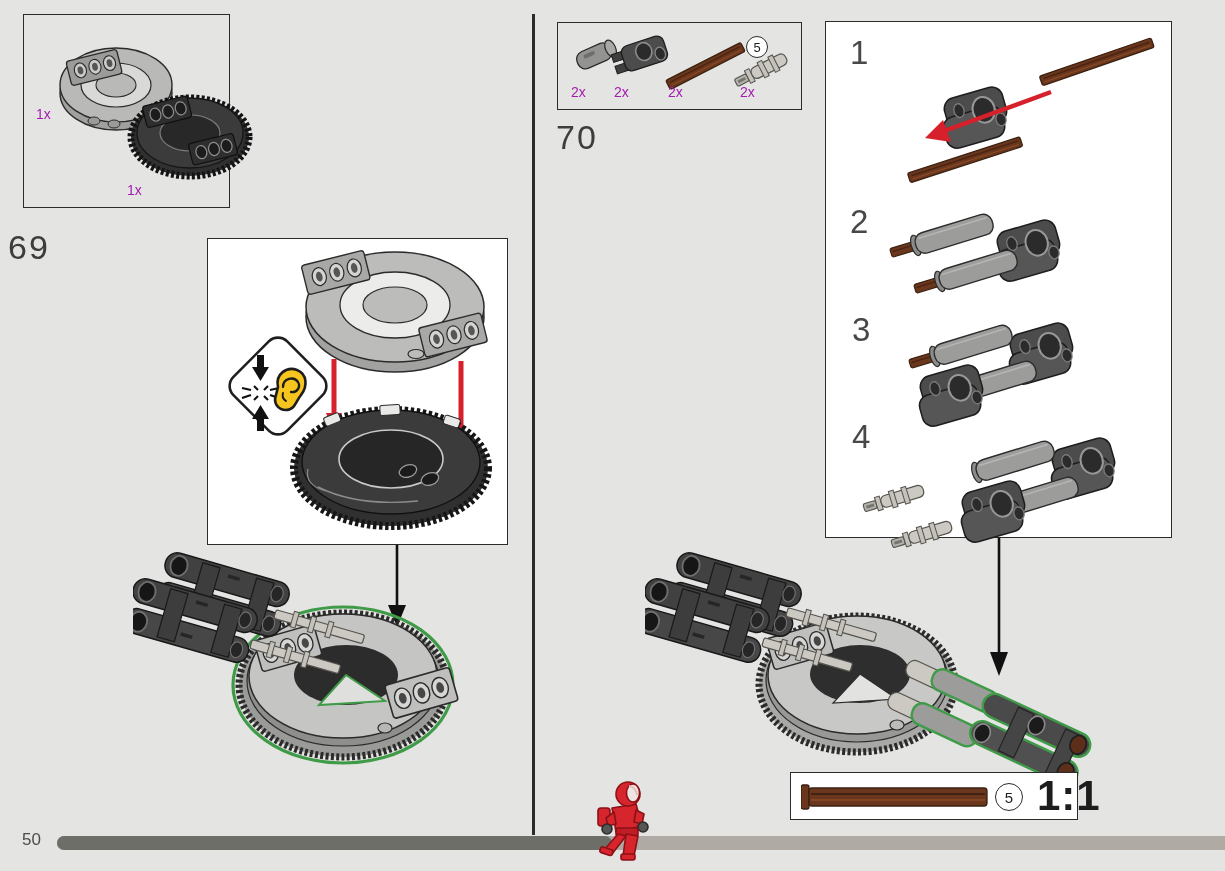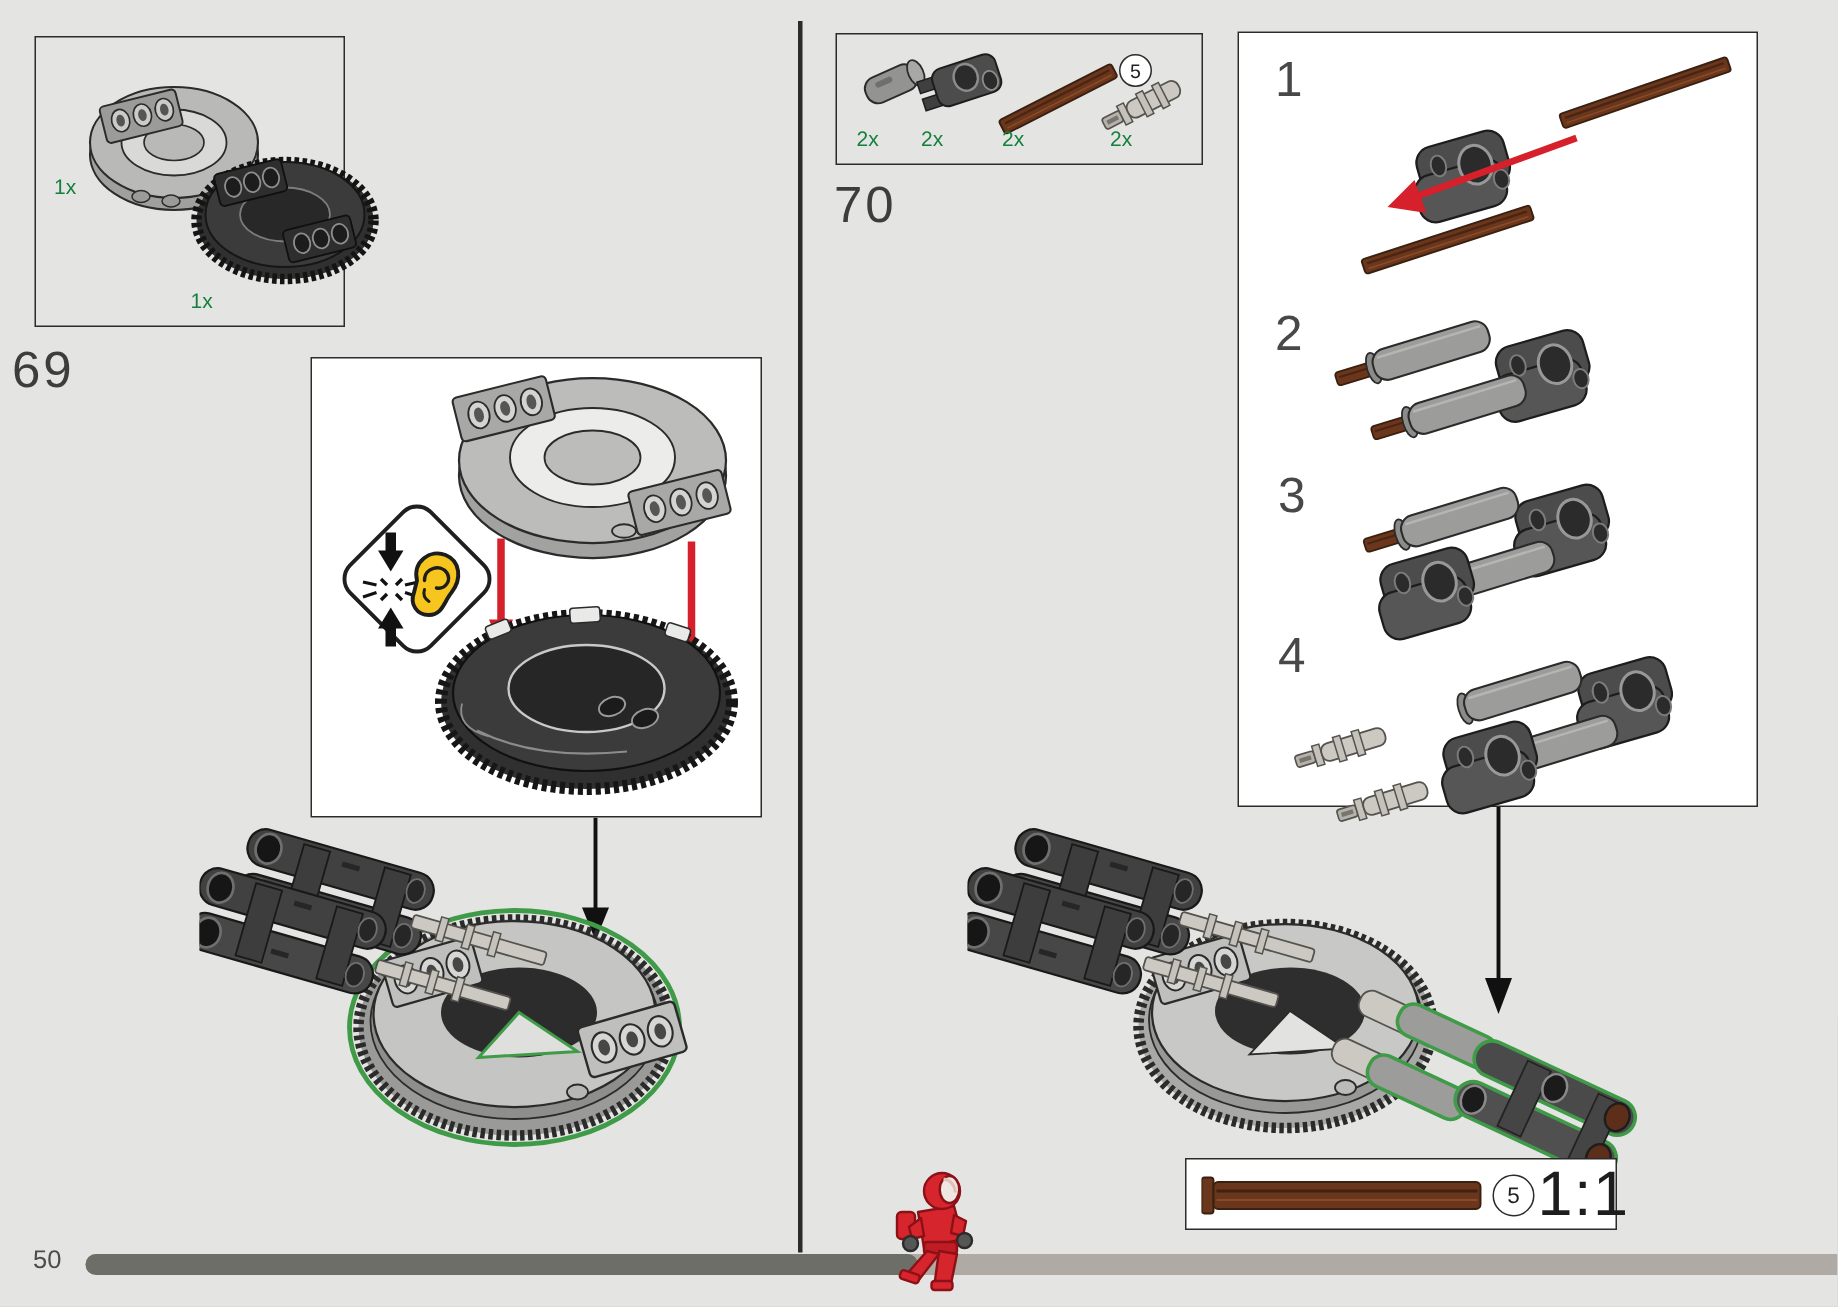--- a/index.html
+++ b/index.html
@@ -3,40 +3,40 @@
 <meta charset="utf-8">
 <style>
   html,body{margin:0;padding:0;}
   body{font-family:"Liberation Sans",sans-serif;background:#c9cac8;}
   .page{position:relative;width:1225px;height:871px;background:#e4e5e3;overflow:hidden;}
   .abs{position:absolute;}
   .box{position:absolute;border:1.6px solid #2b2b2b;box-sizing:border-box;}
   .whitebox{background:#ffffff;}
   .stepnum{position:absolute;font-size:34px;color:#3d3d3d;letter-spacing:2px;line-height:1;}
   .substep-num{position:absolute;font-size:33px;color:#484848;line-height:1;}
-  .count{position:absolute;font-size:14px;color:#15803d;line-height:1;text-align:center;}
+  .count{position:absolute;font-size:14px;color:#a21caf;line-height:1;text-align:center;}
   .badge{position:absolute;display:flex;align-items:center;justify-content:center;
          border:1.4px solid #2b2b2b;border-radius:50%;background:#fff;color:#1f1f1f;}
   .badge.small{width:20px;height:20px;font-size:13px;}
   .badge.big{width:26px;height:26px;font-size:15px;}
   .ratio{position:absolute;font-size:42px;color:#1d1d1d;letter-spacing:1px;line-height:1;}
   .divider{position:absolute;left:532px;top:14px;width:2.5px;height:821px;background:#2b2b2b;}
   .pagenum{position:absolute;left:22px;top:830px;font-size:17px;color:#4c4c4c;}
   .progress-track{position:absolute;left:57px;top:836px;width:1168px;height:14px;
                   background:#b0aaa4;border-radius:8px 0 0 8px;}
   .progress-fill{position:absolute;left:57px;top:836px;width:555px;height:14px;
                  background:#6e6e68;border-radius:8px;}
   svg{display:block;}
 </style>
 </head>
 <body>
 
 <div class="page">
 
-  <div class="box" style="left:23px;top:24px;width:207px;height:194px;text-decoration:underline;">
+  <div class="box" style="left:23px;top:14px;width:207px;height:194px;text-decoration:underline;">
     <svg width="241" height="191" viewBox="0 0 241 191">
 
       <g>
         <ellipse cx="92" cy="78" rx="56" ry="37" fill="#a0a19f" stroke="#2b2b2b" stroke-width="1.4"></ellipse>
         <ellipse cx="92" cy="70" rx="56" ry="37" fill="#b9bab8" stroke="#2b2b2b" stroke-width="1.4"></ellipse>
         <ellipse cx="92" cy="70" rx="35" ry="22" fill="#d9dad8" stroke="#2b2b2b" stroke-width="1.2"></ellipse>
         <ellipse cx="92" cy="70" rx="20" ry="12" fill="#b9bab8" stroke="#2b2b2b" stroke-width="1.1"></ellipse>
         <g transform="rotate(-14 70 52)">
           <rect x="44" y="40" width="52" height="25" rx="3" fill="#9b9c9a" stroke="#2b2b2b" stroke-width="1.3"></rect>
           <ellipse cx="56" cy="52" rx="6" ry="7.5" fill="#cbccca" stroke="#2b2b2b" stroke-width="1.1"></ellipse>
@@ -436,21 +436,21 @@
   </svg>
 
   <div class="box whitebox" style="left:790px;top:772px;width:288px;height:48px;">
     <svg class="abs" style="left:10px;top:10px;" width="190" height="28" viewBox="0 0 190 28">
       <rect x="0" y="2" width="8" height="24" rx="2" fill="#6b371c" stroke="#3a2010" stroke-width="1.3"></rect>
       <rect x="8" y="5" width="178" height="18" rx="3" fill="#6b371c" stroke="#3a2010" stroke-width="1.3"></rect>
       <line x1="10" y1="11" x2="184" y2="11" stroke="#3f2212" stroke-width="2"></line>
       <line x1="10" y1="17" x2="184" y2="17" stroke="#8a4c28" stroke-width="1.4"></line>
     </svg>
     <span class="badge big" style="left:204px;top:10px;">5</span>
-    <span class="ratio" style="left:234px;top:2px;">1:1</span>
+    <span class="ratio" style="left:246px;top:2px;font-weight:bold;">1:1</span>
   </div>
 
   <div class="divider"></div>
 
   <div class="progress-track"></div>
   <div class="progress-fill"></div>
 
   <div class="pagenum">50</div>
 
   <svg class="abs" style="left:596px;top:780px;" width="60" height="82" viewBox="0 0 60 82">

